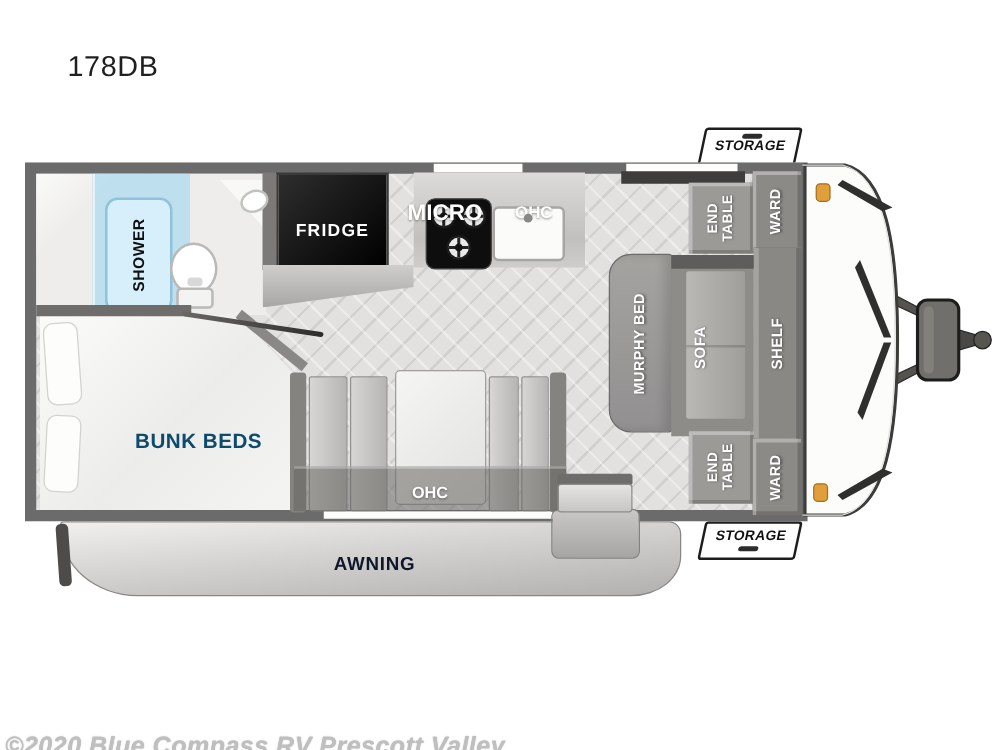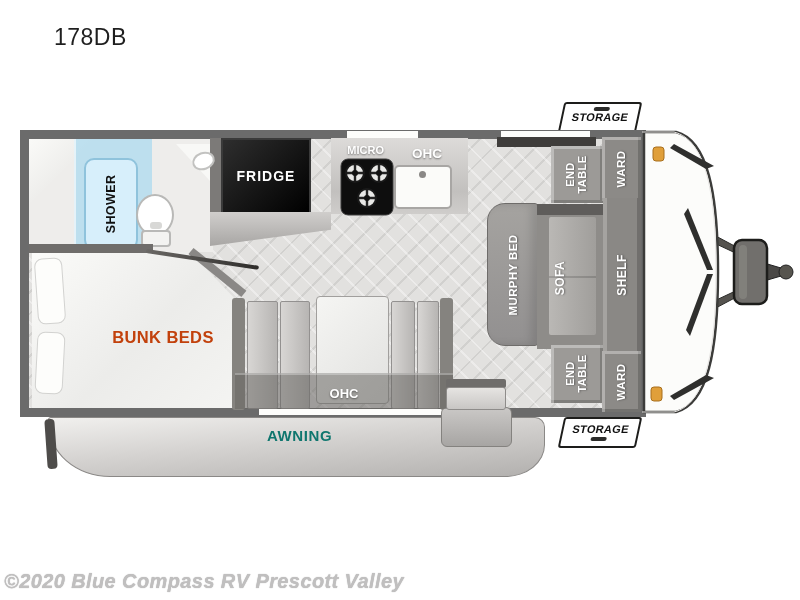--- a/index.html
+++ b/index.html
@@ -12,21 +12,21 @@
   
   .body-shell{
     left:20px;top:130px;width:626px;height:287px;
     border:9px solid #6b6b6b;
     background-color:#e2e1df;
     background-image:
       repeating-linear-gradient(45deg, rgba(255,255,255,.38) 0 2px, transparent 2px 15px),
       repeating-linear-gradient(-45deg, rgba(150,150,148,.22) 0 2px, transparent 2px 15px);
     z-index:1;
   }
-  .hlabel{font-weight:bold;white-space:nowrap;}
+  .hlabel{font-weight:bold;white-space:nowrap;margin-top:16px;}
   .vlabel{display:flex;align-items:center;justify-content:center;}
   .vlabel>span{transform:rotate(-90deg);font-weight:bold;white-space:nowrap;letter-spacing:.4px;}
   .vlabel.wrap>span{white-space:normal;width:46px;text-align:center;line-height:1.05;}
   .wlab{color:#fff;text-shadow:0 1px 2px rgba(0,0,0,.45);}
   .blk3d{box-shadow:inset 3px 3px 0 rgba(255,255,255,.33), inset -3px -3px 0 rgba(0,0,0,.18);}
   .win{background:#fdfdfb;z-index:3;}
   .storage-tag{
     width:78px;height:31px;background:#ffffff;border:2px solid #1d1d1b;border-radius:3px;
     transform:skewX(-12deg);z-index:0;display:flex;flex-direction:column;align-items:center;
   }
@@ -45,21 +45,21 @@
 </div>
 <div class="abs storage-tag" style="left:561px;top:417px;">
   <div class="txt" style="margin-top:4px;">STORAGE</div>
   <div class="dash" style="margin-top:2px;"></div>
 </div>
 
 <div class="abs" style="left:48px;top:417px;width:497px;height:60px;z-index:1;
             background:linear-gradient(175deg,#f1f0ee 0%,#d4d2d0 45%,#b2b0ae 100%);
             border:1.5px solid #8a8886;border-radius:3px 10px 40px 62px / 3px 10px 32px 54px;"></div>
 <div class="abs" style="left:46px;top:419px;width:10px;height:50px;background:#4e4c4a;border-radius:4px;transform:rotate(-4deg);z-index:1;"></div>
-<div class="abs hlabel" style="left:267px;top:427px;font-size:15px;color:#0f766e;letter-spacing:.6px;z-index:2;">AWNING</div>
+<div class="abs hlabel" style="left:267px;top:427px;font-size:15px;color:#0f172a;letter-spacing:.6px;z-index:2;">AWNING</div>
 
 <div class="abs body-shell"></div>
 
 <div class="abs win" style="left:347px;top:131px;width:71px;height:7px;"></div>
 <div class="abs win" style="left:501px;top:131px;width:89px;height:7px;"></div>
 <div class="abs win" style="left:259px;top:409px;width:187px;height:6px;"></div>
 <div class="abs" style="left:497px;top:137px;width:99px;height:10px;background:#3f3d3b;z-index:3;"></div>
 
 <div class="abs" style="left:29px;top:139px;width:184px;height:113px;background:#eeedeb;z-index:2;"></div>
 <div class="abs" style="left:29px;top:139px;width:66px;height:66px;background:linear-gradient(135deg,#fafaf8,#e2e1df);
@@ -84,21 +84,21 @@
             transform:rotate(8.5deg);transform-origin:left center;border-radius:2px;z-index:5;"></div>
 
 <div class="abs center" style="left:221px;top:138px;width:90px;height:76px;background:linear-gradient(135deg,#2e2e2e,#000);
             border:2px solid #3a3a3a;z-index:3;">
   <span class="hlabel" style="color:#fff;font-size:14px;letter-spacing:1px;">FRIDGE</span>
 </div>
 <div class="abs" style="left:210px;top:212px;width:121px;height:34px;background:linear-gradient(180deg,#d0cecc,#a8a6a4);
             clip-path:polygon(0 0,100% 0,100% 52%,0 100%);z-index:3;"></div>
 <div class="abs" style="left:331px;top:138px;width:137px;height:76px;
             background:linear-gradient(180deg,#dddbd9 0%,#c2c0be 70%,#cfcdcb 100%);z-index:3;"></div>
-<div class="abs hlabel wlab" style="left:326px;top:144px;width:58px;text-align:right;font-size:11px;z-index:5;">MICRO</div>
+<div class="abs hlabel wlab" style="left:326px;top:144px;width:58px;text-align:right;font-size:18px;z-index:5;">MICRO</div>
 <div class="abs hlabel wlab" style="left:404px;top:146px;width:46px;text-align:center;font-size:13.5px;z-index:5;">OHC</div>
 
 <svg class="abs" style="left:340px;top:158px;z-index:4;" width="54" height="58" viewBox="0 0 54 58">
   <rect x="1" y="1" width="52" height="56" rx="7" fill="#0e0e0e" stroke="#3c3c3c"></rect>
   <g stroke="#1a1a1a" stroke-width="2">
     <circle cx="15" cy="15" r="9" fill="#e9e9e7"></circle>
       <circle cx="39" cy="15" r="9" fill="#e9e9e7"></circle>
     <circle cx="27" cy="40" r="9" fill="#e9e9e7"></circle>
   </g>
   <g stroke="#222" stroke-width="2.4">
@@ -143,21 +143,21 @@
 <div class="abs vlabel blk3d" style="left:602px;top:351px;width:39px;height:61px;background:#8c8a87;z-index:3;">
   <span class="wlab" style="font-size:11.5px;color:#fff;">WARD</span>
 </div>
 
 <div class="abs" style="left:32px;top:252px;width:203px;height:156px;
             background:linear-gradient(135deg,#fbfbf9 0%,#ececea 55%,#f4f4f2 100%);
             clip-path:polygon(0 0,78% 0,100% 30%,100% 100%,0 100%);
             filter:drop-shadow(0 0 1px #a9a9a7);z-index:2;"></div>
 <div class="abs" style="left:36px;top:258px;width:28px;height:66px;background:#fdfdfb;border:1px solid #d2d2d0;border-radius:8px;transform:rotate(-4deg);z-index:3;"></div>
 <div class="abs" style="left:36px;top:332px;width:28px;height:62px;background:#fdfdfb;border:1px solid #d2d2d0;border-radius:8px;transform:rotate(3deg);z-index:3;"></div>
-<div class="abs hlabel" style="left:108px;top:328px;width:110px;text-align:center;font-size:16.5px;color:#c2410c;letter-spacing:.4px;z-index:4;">BUNK BEDS</div>
+<div class="abs hlabel" style="left:108px;top:328px;width:110px;text-align:left;font-size:16.5px;color:#0c4a6e;letter-spacing:.4px;z-index:4;">BUNK BEDS</div>
 <div class="abs" style="left:191px;top:247px;width:68px;height:8px;background:#8a8886;transform:rotate(39deg);transform-origin:left center;z-index:3;"></div>
 
 <div class="abs" style="left:232px;top:298px;width:13px;height:112px;background:#85837f;border-radius:3px;z-index:3;"></div>
 <div class="abs cushion" style="left:247px;top:301px;width:31px;height:108px;z-index:3;"></div>
 <div class="abs cushion" style="left:280px;top:301px;width:30px;height:108px;z-index:3;"></div>
 <div class="abs" style="left:316px;top:296px;width:73px;height:108px;background:linear-gradient(135deg,#f5f5f3,#e1e1df);
             border:1.5px solid #a19f9d;border-radius:4px;z-index:3;"></div>
 <div class="abs cushion" style="left:391px;top:301px;width:24px;height:108px;z-index:3;"></div>
 <div class="abs cushion" style="left:417px;top:301px;width:22px;height:108px;z-index:3;"></div>
 <div class="abs" style="left:440px;top:298px;width:13px;height:112px;background:#85837f;border-radius:3px;z-index:3;"></div>

